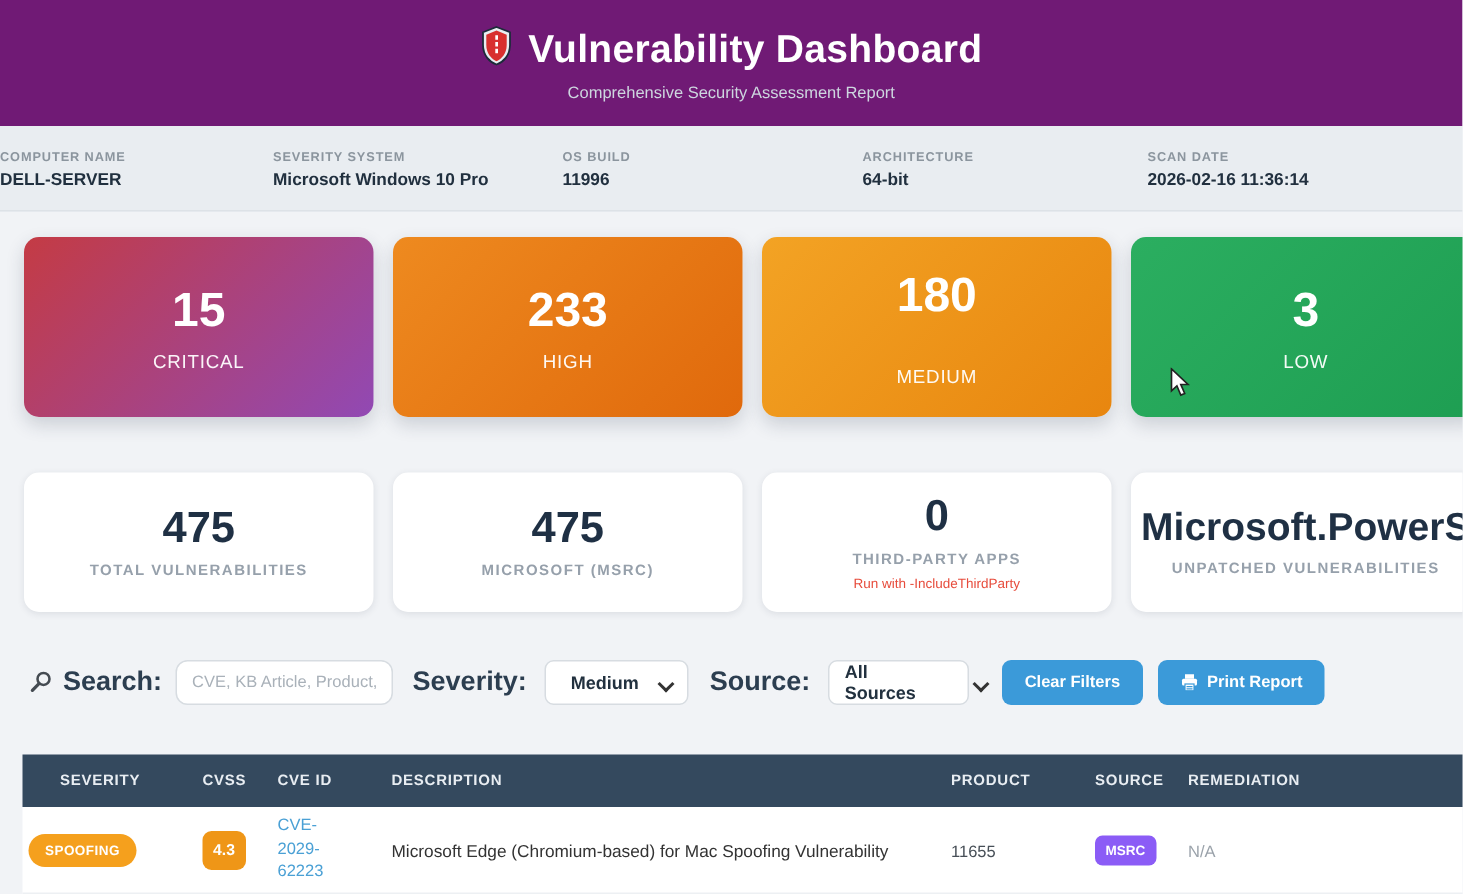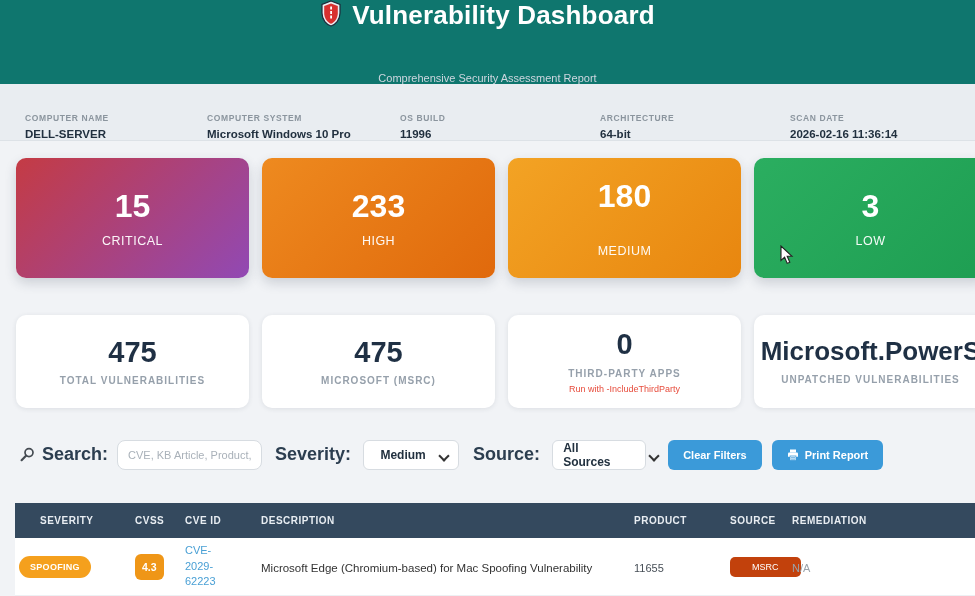--- a/index.html
+++ b/index.html
@@ -5,32 +5,31 @@
   * { margin:0; padding:0; box-sizing:border-box; }
   html,body { width:975px; height:596px; overflow:hidden; }
   body {
     font-family:"Liberation Sans", sans-serif;
     background:#f1f3f6;
     position:relative;
   }
 
   
   .app-header {
-    width:975px; height:84px; background:#0f766e;
-    display:flex; flex-direction:column; align-items:center; justify-content:space-between;
+    width:975px; height:84px; background:#701a75;
+    display:flex; flex-direction:column; align-items:center; justify-content:center;
   }
   .title-row { display:flex; align-items:center; gap:10px; }
   .app-title { color:#fff; font-size:26px; font-weight:bold; letter-spacing:.2px; }
   .app-subtitle { color:#cdd6df; font-size:11px; margin-top:7px; }
 
   
   .info-bar {
     width:975px; height:57px; background:#e9edf1;
-    display:flex; align-items:flex-end; border-bottom:1px solid #dde2e7;
-    padding-left:25px;
+    display:flex; align-items:center; border-bottom:1px solid #dde2e7;
   }
   .info-item { display:flex; flex-direction:column; }
   .info-item:nth-child(1){ width:182px; }
   .info-item:nth-child(2){ width:193px; }
   .info-item:nth-child(3){ width:200px; }
   .info-item:nth-child(4){ width:190px; }
   .info-label { font-size:8.5px; font-weight:bold; color:#8b959e; letter-spacing:.6px; }
   .info-value { font-size:11.5px; font-weight:bold; color:#21303f; margin-top:5px; }
 
   
@@ -104,22 +103,22 @@
 
   .badge-sev {
     display:inline-block; background:#f5a01d; color:#fff; font-size:9px; font-weight:bold;
     padding:6px 11px; border-radius:13px; letter-spacing:.3px;
   }
   .badge-cvss {
     display:inline-block; background:#ef9617; color:#fff; font-size:10.5px; font-weight:bold;
     padding:7px 7px; border-radius:6px;
   }
   .badge-src {
-    display:inline-block; background:#c2410c; color:#fff; font-size:9px; font-weight:normal;
-    padding:5px 22px; border-radius:5px;
+    display:inline-block; background:#8b5cf6; color:#fff; font-size:9px; font-weight:bold;
+    padding:5px 7px; border-radius:5px;
   }
   .cve-link { color:#4aa0d5; font-size:11px; width:44px; overflow-wrap:anywhere; line-height:1.4; display:inline-block; cursor:pointer; }
   .desc-text { font-size:11.5px; color:#333; }
   .prod-text { font-size:11px; color:#474f57; }
   .rem-text  { font-size:11px; color:#9aa2aa; }
 
   
   .cursor-arrow { position:absolute; left:780px; top:245px; pointer-events:none; }
 </style>
 </head>
@@ -140,21 +139,21 @@
   </div>
   <div class="app-subtitle">Comprehensive Security Assessment Report</div>
 </header>
 
 <section class="info-bar">
   <div class="info-item">
     <span class="info-label">COMPUTER NAME</span>
     <span class="info-value">DELL-SERVER</span>
   </div>
   <div class="info-item">
-    <span class="info-label">COMPUTER SYSTEM</span>
+    <span class="info-label">SEVERITY SYSTEM</span>
     <span class="info-value">Microsoft Windows 10 Pro</span>
   </div>
   <div class="info-item">
     <span class="info-label">OS BUILD</span>
     <span class="info-value">11996</span>
   </div>
   <div class="info-item">
     <span class="info-label">ARCHITECTURE</span>
     <span class="info-value">64-bit</span>
   </div>

